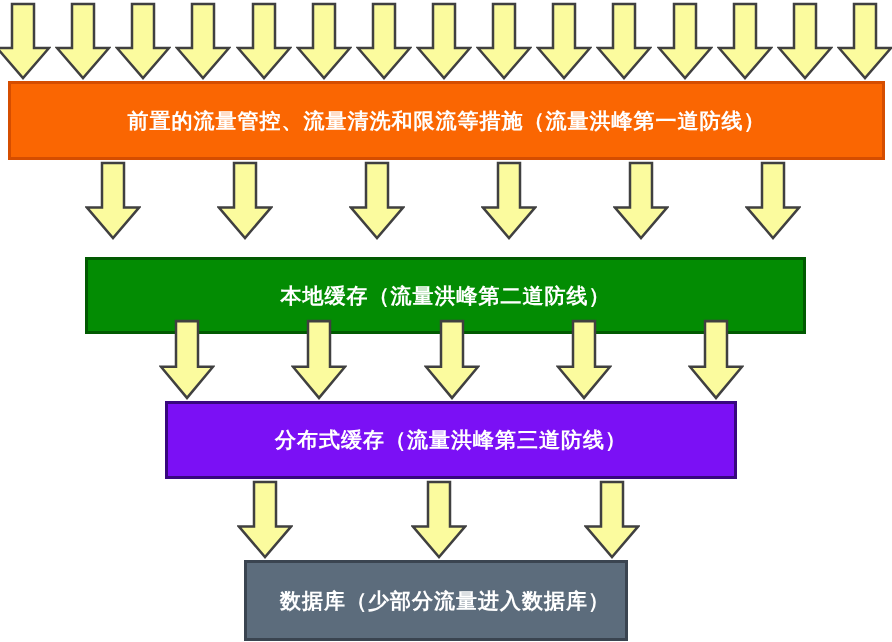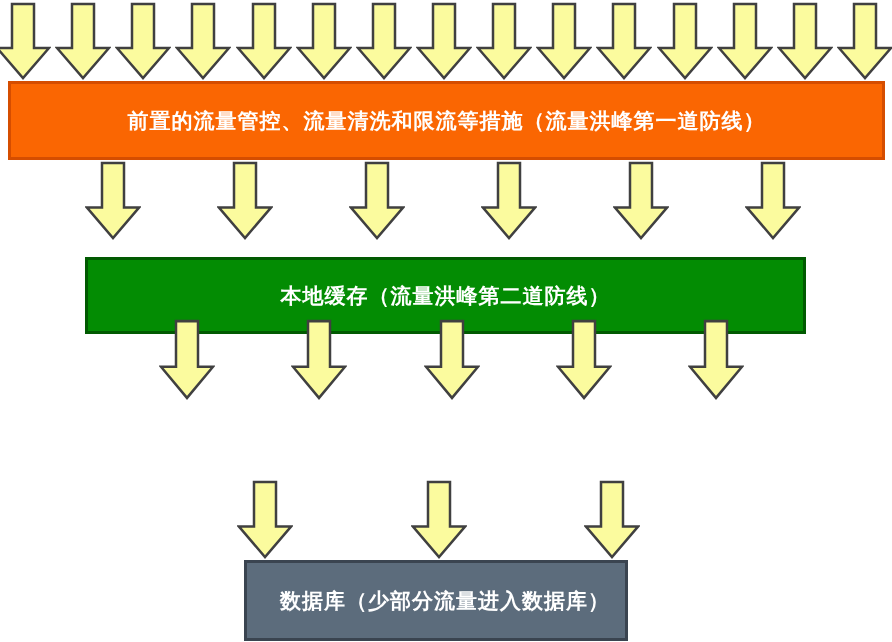--- a/index.html
+++ b/index.html
@@ -142,20 +142,23 @@
         <polygon points="17,2 39,2 39,46 54,46 28,76 2,46 17,46" fill="#FBFB9E" stroke="#404040" stroke-width="2.5" stroke-linejoin="miter"></polygon>
       </svg>
       <svg viewBox="0 0 56 78" preserveAspectRatio="none" width="56" height="81" style="left: 555.75px;">
         <polygon points="17,2 39,2 39,46 54,46 28,76 2,46 17,46" fill="#FBFB9E" stroke="#404040" stroke-width="2.5" stroke-linejoin="miter"></polygon>
       </svg>
       <svg viewBox="0 0 56 78" preserveAspectRatio="none" width="56" height="81" style="left: 688px;">
         <polygon points="17,2 39,2 39,46 54,46 28,76 2,46 17,46" fill="#FBFB9E" stroke="#404040" stroke-width="2.5" stroke-linejoin="miter"></polygon>
       </svg>
     </div>
 
+  <div id="box-3" class="layer-box" style="background: rgb(123, 16, 245); border: 3px solid rgb(56, 7, 126);">
+    <span class="layer-label">分布式缓存（流量洪峰第三道防线）</span>
+  </div>
 
   <div id="arrow-row-3" class="arrow-row">
       <svg viewBox="0 0 56 78" preserveAspectRatio="none" width="56" height="79" style="left: 237px;">
         <polygon points="17,2 39,2 39,46 54,46 28,76 2,46 17,46" fill="#FBFB9E" stroke="#404040" stroke-width="2.5" stroke-linejoin="miter"></polygon>
       </svg>
       <svg viewBox="0 0 56 78" preserveAspectRatio="none" width="56" height="79" style="left: 410.5px;">
         <polygon points="17,2 39,2 39,46 54,46 28,76 2,46 17,46" fill="#FBFB9E" stroke="#404040" stroke-width="2.5" stroke-linejoin="miter"></polygon>
       </svg>
       <svg viewBox="0 0 56 78" preserveAspectRatio="none" width="56" height="79" style="left: 584px;">
         <polygon points="17,2 39,2 39,46 54,46 28,76 2,46 17,46" fill="#FBFB9E" stroke="#404040" stroke-width="2.5" stroke-linejoin="miter"></polygon>

